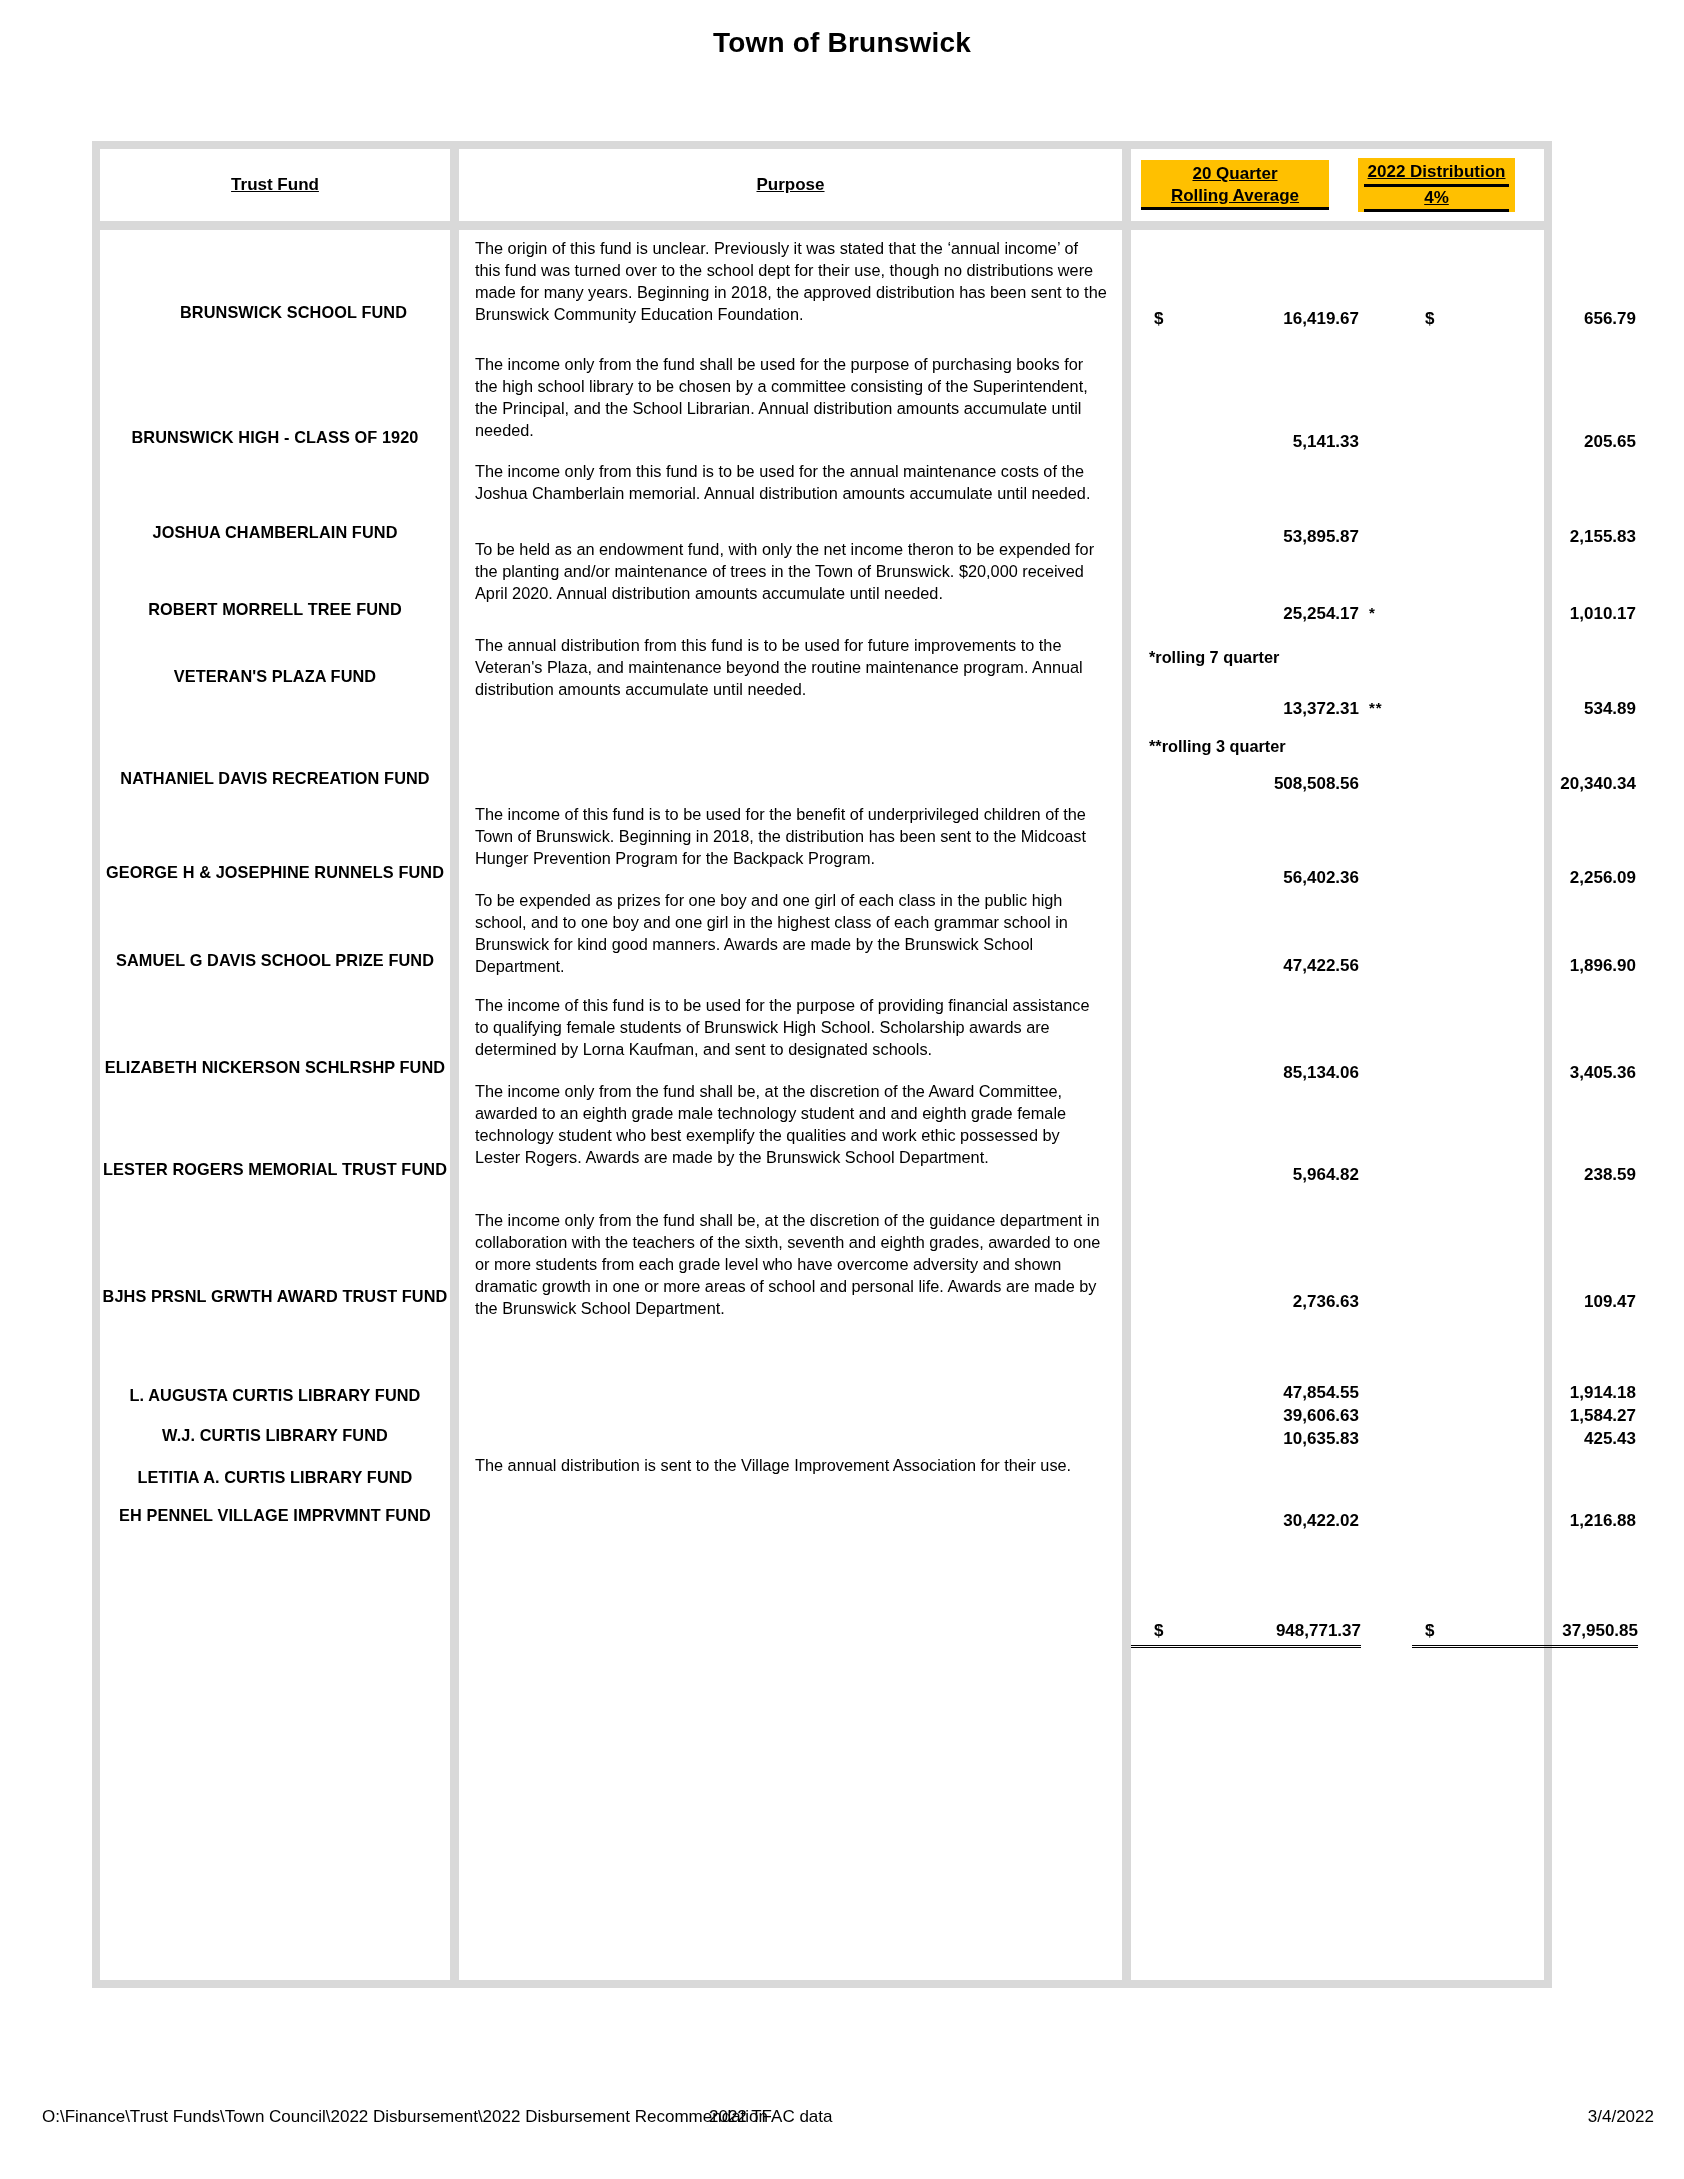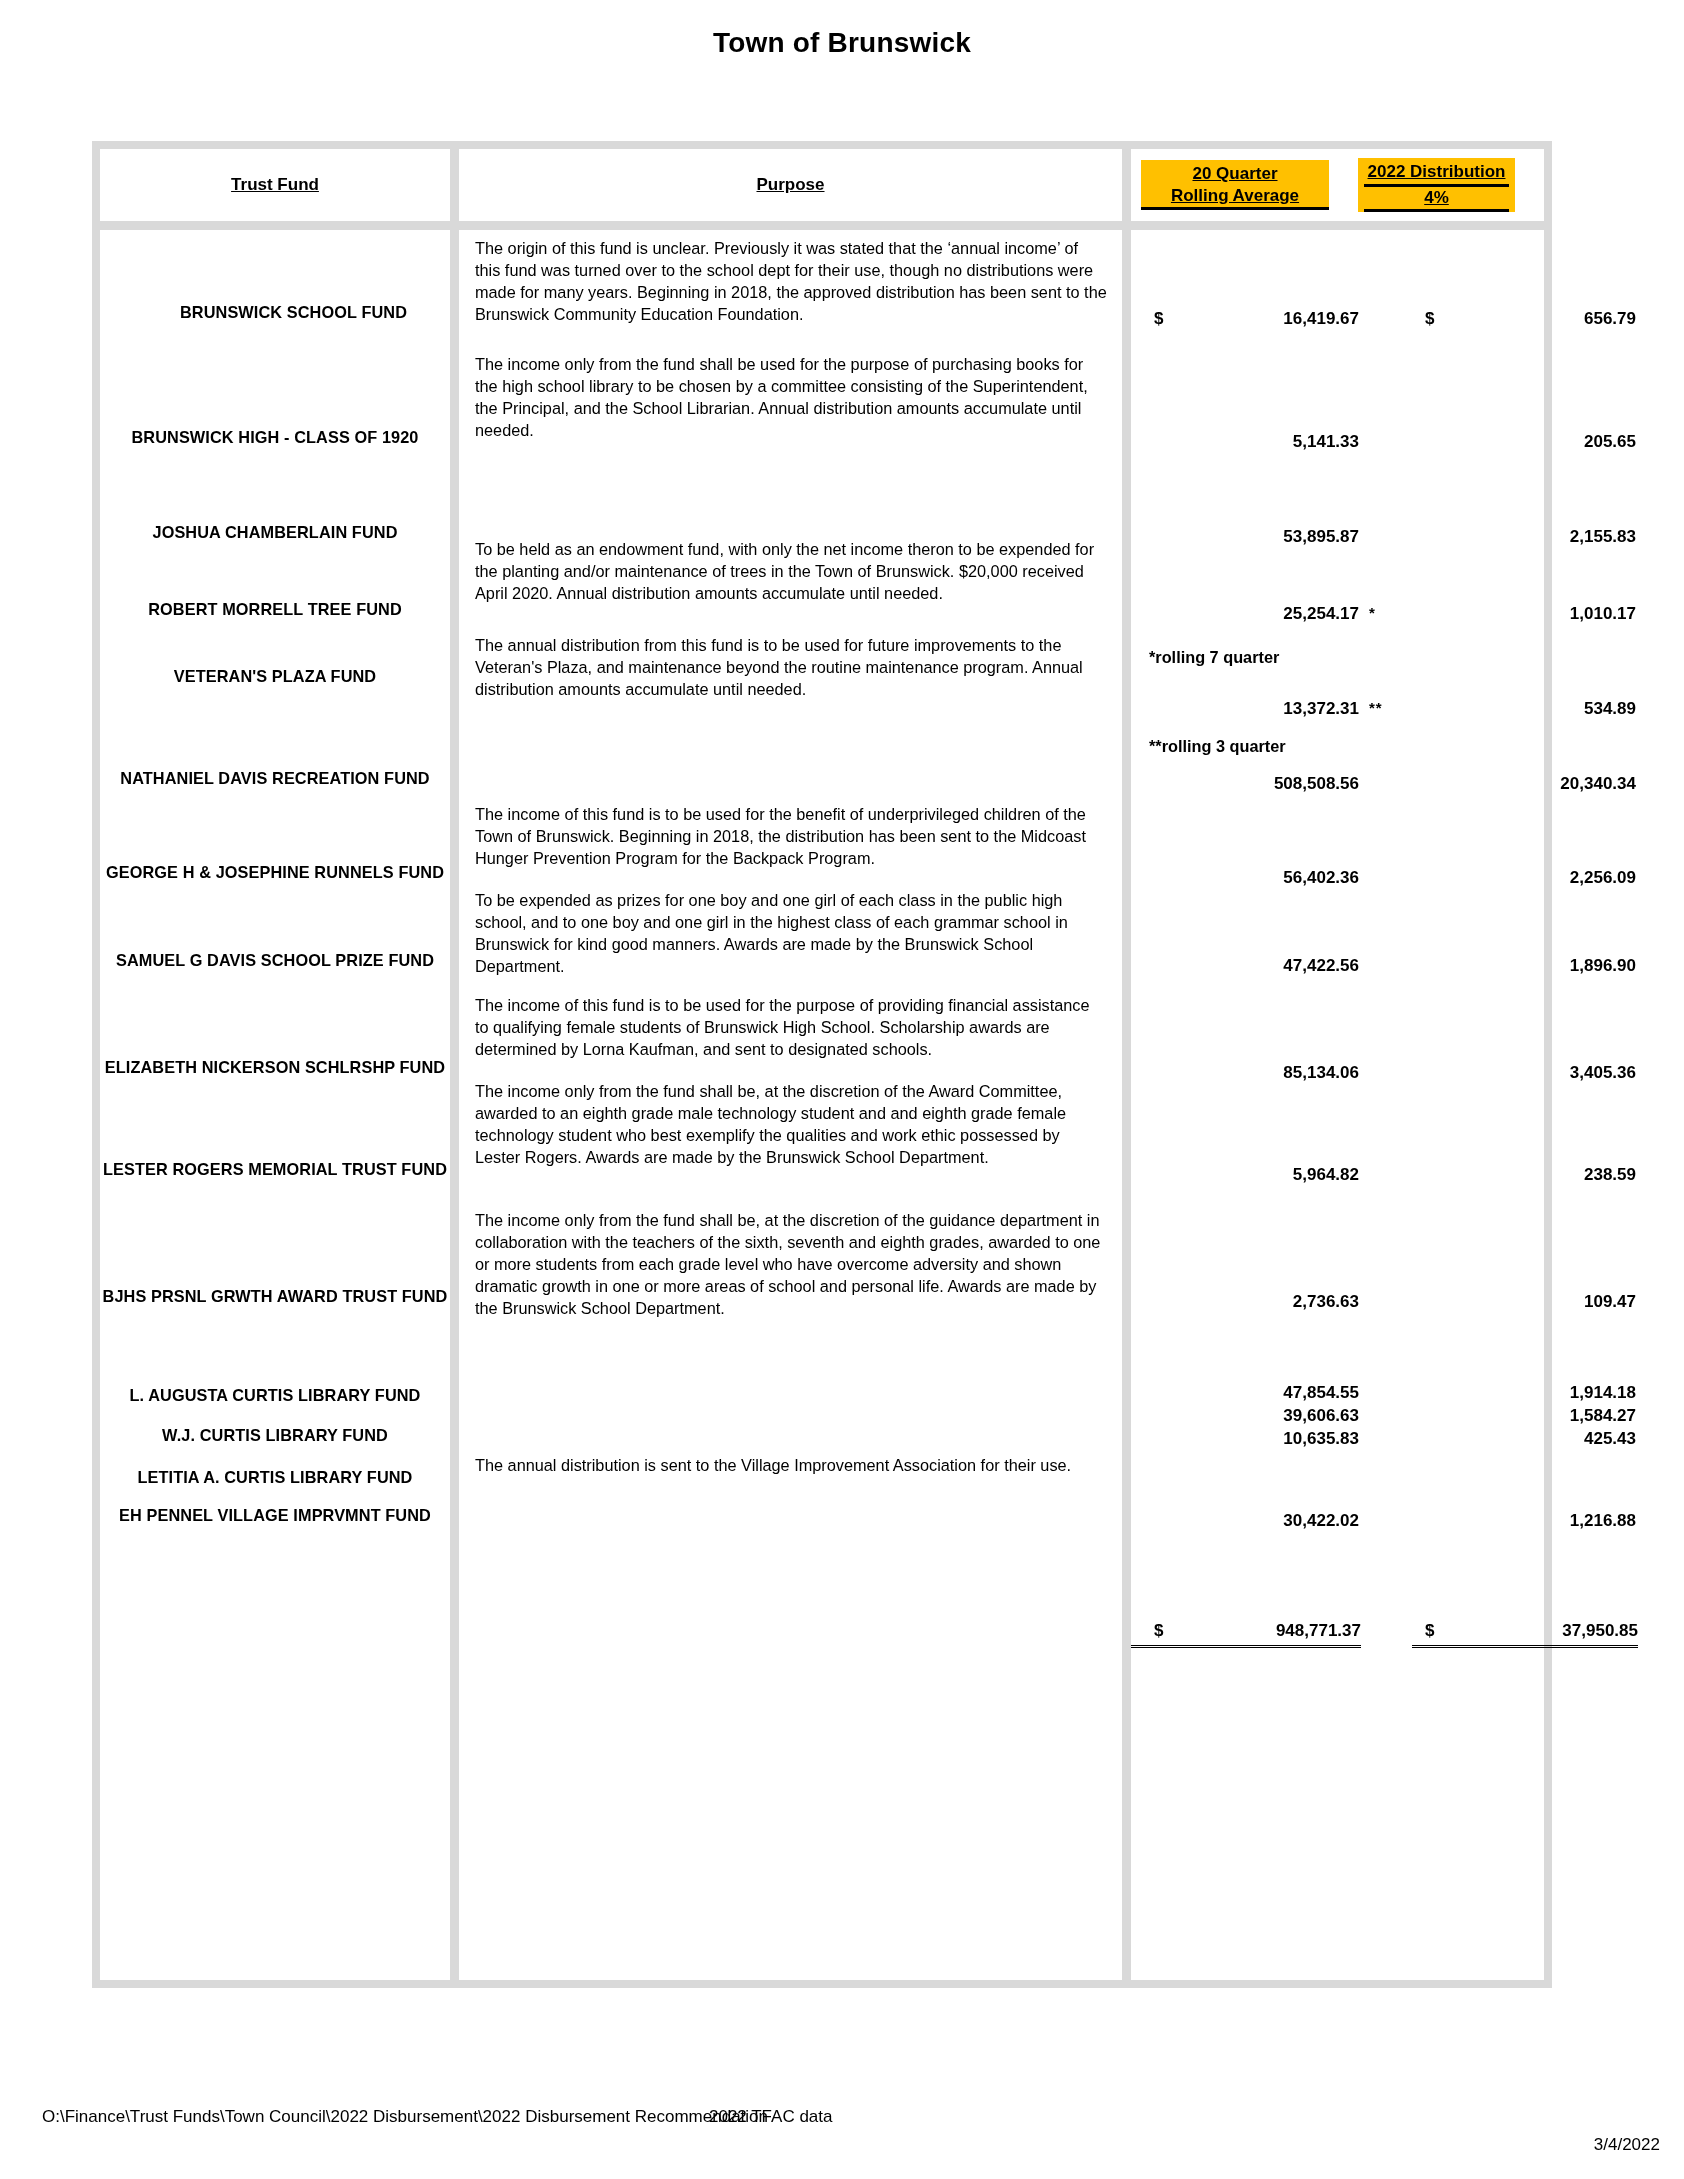--- a/index.html
+++ b/index.html
@@ -181,24 +181,23 @@
     white-space: nowrap;
   }
   .footer-overlay {
     position: absolute;
     left: 709px;
     top: 0;
     white-space: nowrap;
   }
   .footer-date {
     position: absolute;
-    right: 24px;
+    right: 30px;
     top: 0;
     white-space: nowrap;
-    margin-top: 28px;
   }
 </style>
 </head>
 <body>
 
 <div class="title-block">
   <div class="title-line">Town of Brunswick</div>
 </div>
 
 <div class="sheet">
@@ -230,20 +229,21 @@
         <div class="fund-name" style="top: 929px;">LESTER ROGERS MEMORIAL TRUST FUND</div>
         <div class="fund-name" style="top: 1056px;">BJHS PRSNL GRWTH AWARD TRUST FUND</div>
         <div class="fund-name" style="top: 1155px;">L. AUGUSTA CURTIS LIBRARY FUND</div>
         <div class="fund-name" style="top: 1195px;">W.J. CURTIS LIBRARY FUND</div>
         <div class="fund-name" style="top: 1237px;">LETITIA A. CURTIS LIBRARY FUND</div>
         <div class="fund-name" style="top: 1275px;">EH PENNEL VILLAGE IMPRVMNT FUND</div>
       </div>
     <div class="cell body-purpose" id="col-purpose">
         <div class="purpose" style="top: 8px;">The origin of this fund is unclear.  Previously it was stated that the ‘annual income’ of this fund was turned over to the school dept for their use, though no distributions were made for many years.  Beginning in 2018, the approved distribution has been sent to the Brunswick Community Education Foundation.</div>
         <div class="purpose" style="top: 124px;">The income only from the fund shall be used for the purpose of purchasing books for the high school library to be chosen by a committee consisting of the Superintendent, the Principal, and the School Librarian. Annual distribution amounts accumulate until needed.</div>
+        <div class="purpose" style="top: 231px;">The income only from this fund is to be used for the annual maintenance costs of the Joshua Chamberlain memorial.  Annual distribution amounts accumulate until needed.</div>
         <div class="purpose" style="top: 309px;">To be held as an endowment fund, with only the net income theron to be expended for the planting and/or maintenance of trees in the Town of Brunswick.  $20,000 received April 2020. Annual distribution amounts accumulate until needed.</div>
         <div class="purpose" style="top: 405px;">The annual distribution from this fund is to be used for future improvements to the Veteran's Plaza, and maintenance beyond the routine maintenance program.  Annual distribution amounts accumulate until needed.</div>
         <div class="purpose" style="top: 574px;">The income of this fund is to be used for the benefit of underprivileged children of the Town of Brunswick.  Beginning in 2018, the distribution has been sent to the Midcoast Hunger Prevention Program for the Backpack Program.</div>
         <div class="purpose" style="top: 660px;">To be expended as prizes for one boy and one girl of each class in the public high school, and to one boy and one girl in the highest class of each grammar school in Brunswick for kind good manners.  Awards are made by the Brunswick School Department.</div>
         <div class="purpose" style="top: 765px;">The income of this fund is to be used for the purpose of providing financial assistance to qualifying female students of Brunswick High School.  Scholarship awards are determined by Lorna Kaufman, and sent to designated schools.</div>
         <div class="purpose" style="top: 851px;">The income only from the fund shall be, at the discretion of the Award Committee, awarded to an eighth grade male technology student and and eighth grade female technology student who best exemplify the qualities and work ethic possessed by Lester Rogers.  Awards are made by the Brunswick School Department.</div>
         <div class="purpose" style="top: 980px;">The income only from the fund shall be, at the discretion of the guidance department in collaboration with the teachers of the sixth, seventh and eighth grades, awarded to one or more students from each grade level who have overcome adversity and shown dramatic growth in one or more areas of school and personal life.  Awards are made by the Brunswick School Department.</div>
         <div class="purpose" style="top: 1225px;">The annual distribution is sent to the Village Improvement Association for their use.</div>
       </div>
     <div class="cell body-nums" id="col-nums">

